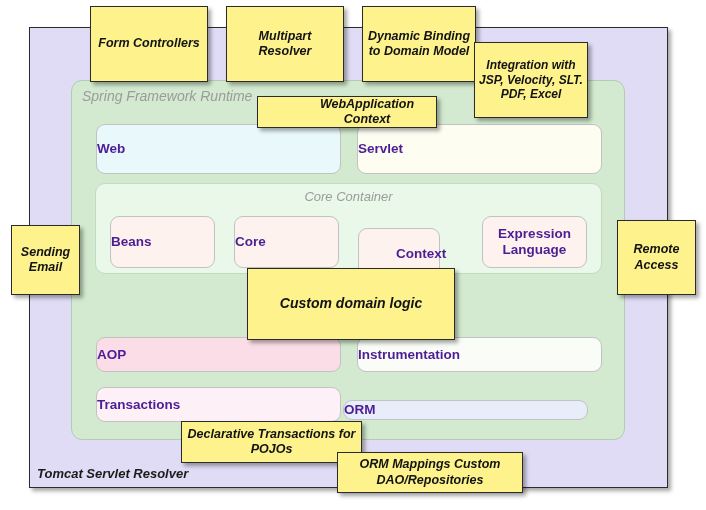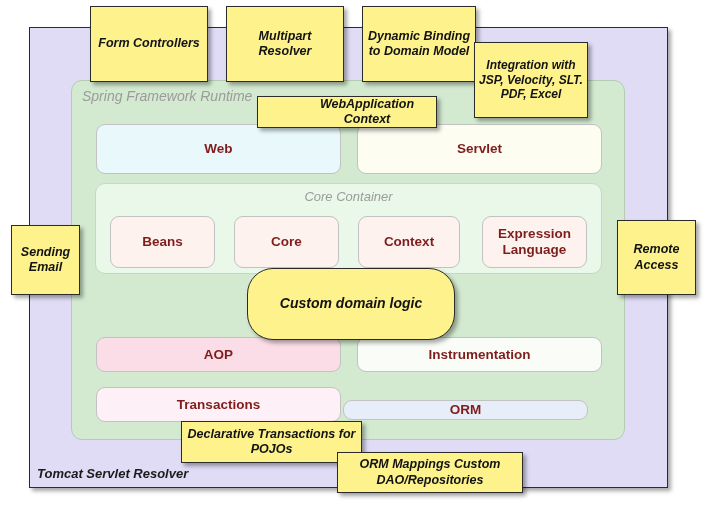--- a/index.html
+++ b/index.html
@@ -63,25 +63,25 @@
   }
 
   
   .module {
     position: absolute;
     border: 1px solid #c2c2c2;
     border-radius: 9px;
     box-sizing: border-box;
     display: flex;
     align-items: center;
-    justify-content: center;
+    justify-content: flex-start;
     text-align: center;
     font-size: 13.5px;
     font-weight: bold;
-    color: #7f1d1d;
+    color: #4c1d95;
     line-height: 1.15;
   }
 
   
   .core-container {
     position: absolute;
     left: 95px;
     top: 183px;
     width: 507px;
     height: 91px;
@@ -140,21 +140,21 @@
 
   <div class="core-container"></div>
   <div class="core-title">Core Container</div>
 
   <div class="module" style="left:110px; top:216px; width:105px; height:52px; background:#fdf2ee;">
     <span>Beans</span>
   </div>
   <div class="module" style="left:234px; top:216px; width:105px; height:52px; background:#fdf2ee;">
     <span>Core</span>
   </div>
-  <div class="module" style="left:358px; top:216px; width:102px; height:52px; background:#fdf2ee;">
+  <div class="module" style="left:358px; top:228px; width:82px; height:52px; background:#fdf2ee;padding-left:37px;">
     <span>Context</span>
   </div>
   <div class="module" style="left:482px; top:216px; width:105px; height:52px; background:#fdf2ee;">
     <span>Expression Language</span>
   </div>
 
   <div class="module" style="left:96px; top:337px; width:245px; height:35px; background:#fbdde7;">
     <span>AOP</span>
   </div>
   <div class="module" style="left:357px; top:337px; width:245px; height:35px; background:#fafdf7;">
@@ -191,21 +191,21 @@
   </div>
 
   <div class="note" style="left:11px; top:225px; width:69px; height:70px;">
     <span>Sending Email</span>
   </div>
 
   <div class="note" style="left:617px; top:220px; width:79px; height:75px;">
     <span>Remote Access</span>
   </div>
 
-  <div class="note" style="left:247px; top:268px; width:208px; height:72px; font-size:14px;border-radius:26px;">
+  <div class="note" style="left:247px; top:268px; width:208px; height:72px; font-size:14px;">
     <span>Custom domain logic</span>
   </div>
 
   <div class="note" style="left:181px; top:421px; width:181px; height:42px;">
     <span>Declarative Transactions for POJOs</span>
   </div>
 
   <div class="note" style="left:337px; top:452px; width:186px; height:41px;">
     <span>ORM Mappings Custom DAO/Repositories</span>
   </div>

